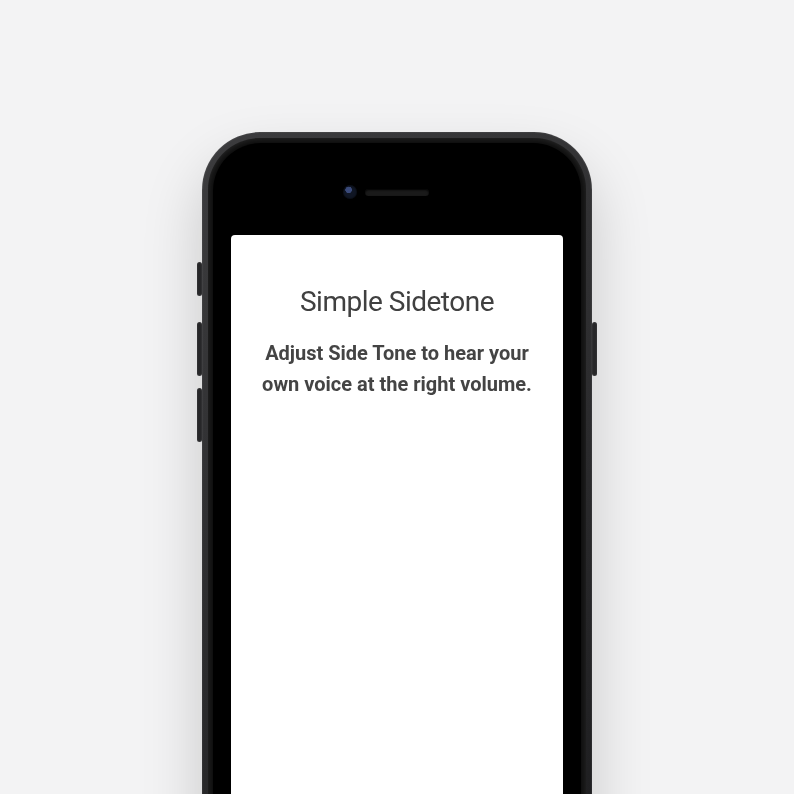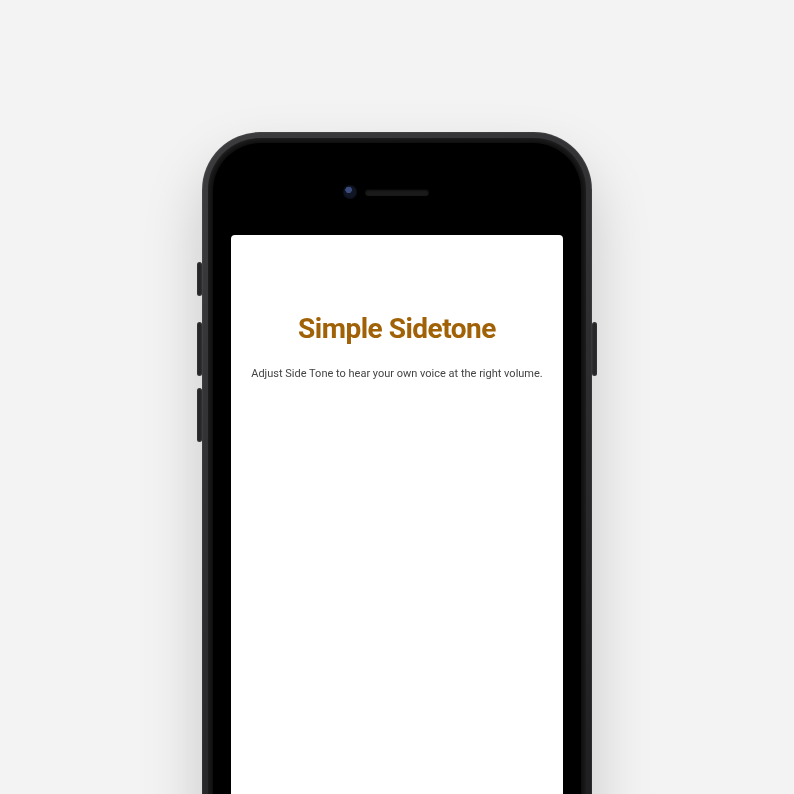--- a/index.html
+++ b/index.html
@@ -106,34 +106,34 @@
   .dial-center .value {
     font-size: 62px;
     font-weight: 700;
     color: #6b33e6;
     letter-spacing: -1px;
     line-height: 1;
   }
   .dial-center svg.micicon { width: 28px; height: 28px; margin-bottom: 0px; }
 
   .feature-title {
-    margin-top: 77px;
+    margin-top: 50px;
     font-size: 28px;
-    font-weight: 700;
-    color: #a16207;
+    font-weight: 400;
+    color: #404040;
     letter-spacing: -0.5px;
   }
   .feature-desc {
     margin-top: 20px;
-    font-size: 11px;
+    font-size: 20px;
     line-height: 1.55;
     color: #444;
     text-align: center;
     max-width: 300px;
-    font-weight: 400;
+    font-weight: 700;
   }
 </style>
 </head>
 <body>
 
 <div class="phone-wrap">
   <div class="sidebtn mute"></div>
   <div class="sidebtn volup"></div>
   <div class="sidebtn voldn"></div>
   <div class="sidebtn power"></div>

